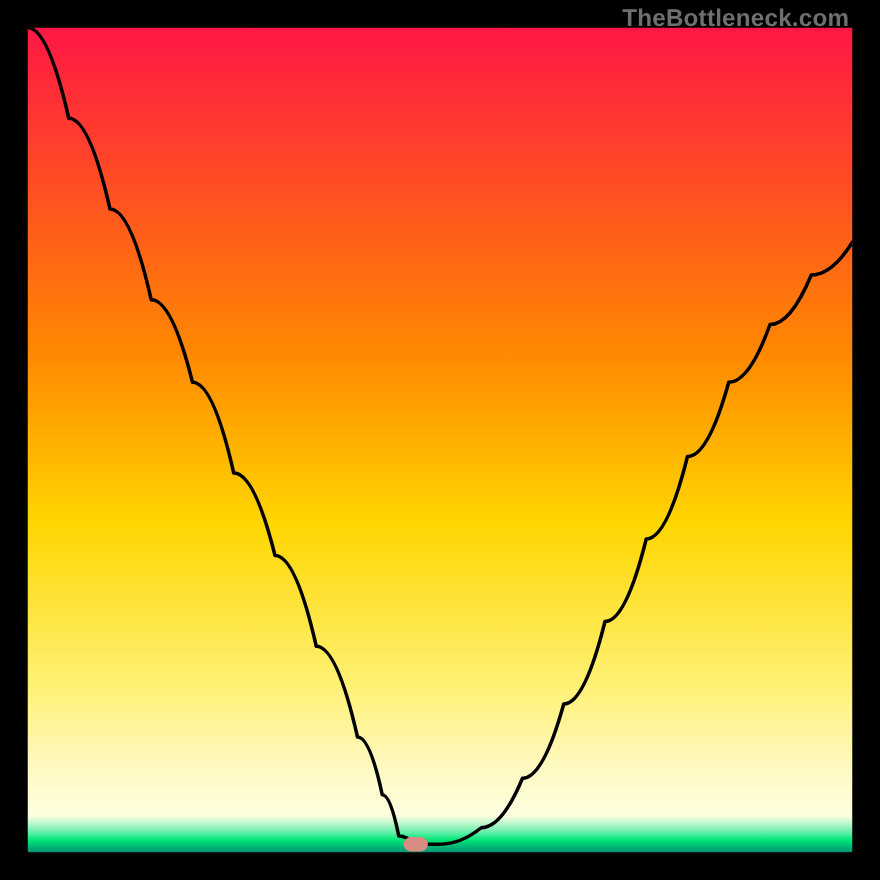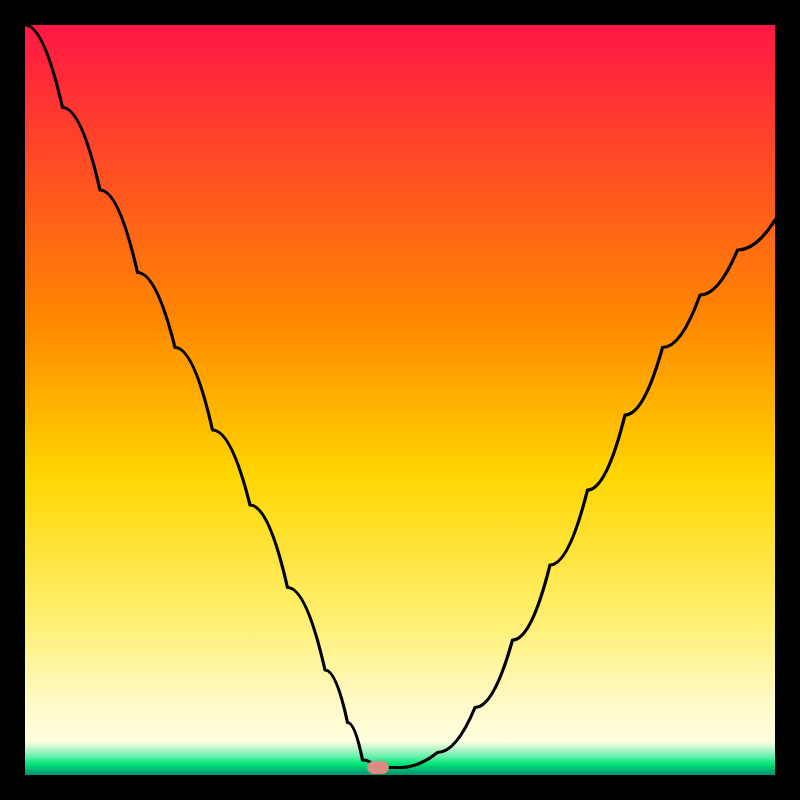--- a/index.html
+++ b/index.html
@@ -45,20 +45,21 @@
     position: absolute;
     background: #d98c82;
     border-radius: 999px;
   }
 </style>
 </head>
 <body>
 
 <div class="frame">
 
+  <div class="watermark">TheBottleneck.com</div>
 
   <div class="plot-area">
 
     <svg class="gradient" viewBox="0 0 750 750" preserveAspectRatio="none">
       <defs>
         <linearGradient id="bg" x1="0" y1="0" x2="0" y2="1">
           <stop offset="0%" stop-color="#ff1744"></stop>
           <stop offset="40%" stop-color="#ff8a00"></stop>
           <stop offset="60%" stop-color="#ffd600"></stop>
           <stop offset="80%" stop-color="#fff176"></stop>

